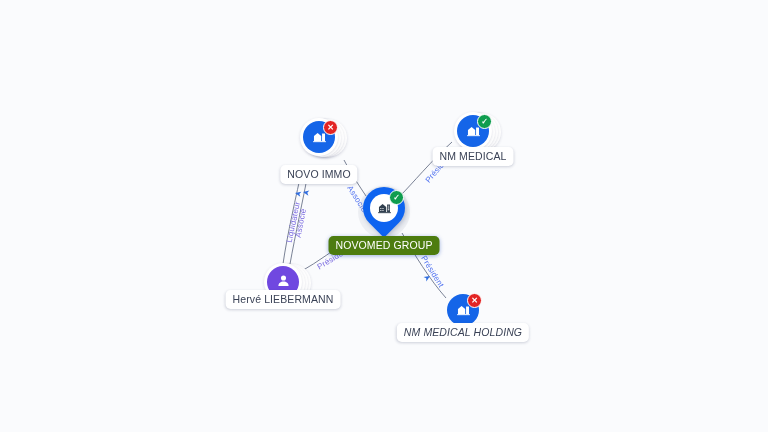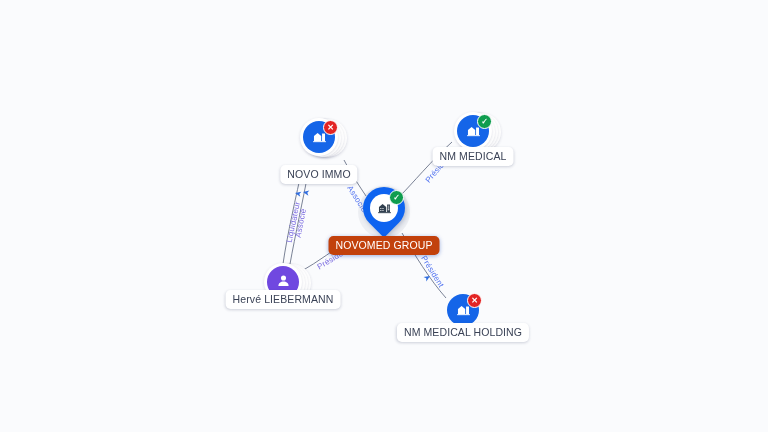--- a/index.html
+++ b/index.html
@@ -99,21 +99,21 @@
     white-space: nowrap;
     background: #ffffff;
     color: #3a4256;
     border-radius: 5px;
     padding: 3px 7px 4px 7px;
     font-size: 10.5px;
     letter-spacing: 0.1px;
     box-shadow: 0 1px 3px rgba(30,40,80,0.20);
   }
   .node-label.selected {
-    background: #c2410c;
+    background: #4d7c0f;
     color: #ffffff;
     box-shadow: 0 1px 4px rgba(10,60,180,0.40);
   }
 
   
   .edge-label {
     position: absolute;
     white-space: nowrap;
     font-size: 8px;
     letter-spacing: 0.2px;
@@ -229,16 +229,16 @@
           <span><svg width="17" height="17" viewBox="0 0 24 24" aria-hidden="true">
               <path fill="#ffffff" d="M3 20h18v1.4H3z"></path>
               <path fill="#ffffff" d="M4.2 12.6l5.1-4 5.1 4V20H4.2z"></path>
               <path fill="#ffffff" opacity="0.95" d="M6.1 14.2h1.5v1.5H6.1zm3 0h1.5v1.5H9.1zm-3 2.6h1.5v1.5H6.1zm3 0h1.5v1.5H9.1z"></path>
               <path fill="#ffffff" d="M15.6 9.2h4.2V20h-4.2z"></path>
               <path fill="#ffffff" opacity="0.95" d="M16.6 10.8h2.2v1.3h-2.2zm0 2.6h2.2v1.3h-2.2zm0 2.6h2.2v1.3h-2.2z"></path>
             </svg></span>
         </div>
         <div class="badge closed" style="left: 4px; top: -17px; position: absolute;">✕</div>
       </div>
-      <div class="node-label" style="left: 463px; top: 323px;">NM MEDICAL HOLDING</div>
+      <div class="node-label" style="left: 463px; top: 323px; font-style: italic;">NM MEDICAL HOLDING</div>
     </div>
 
 </div>
 
 </body></html>

